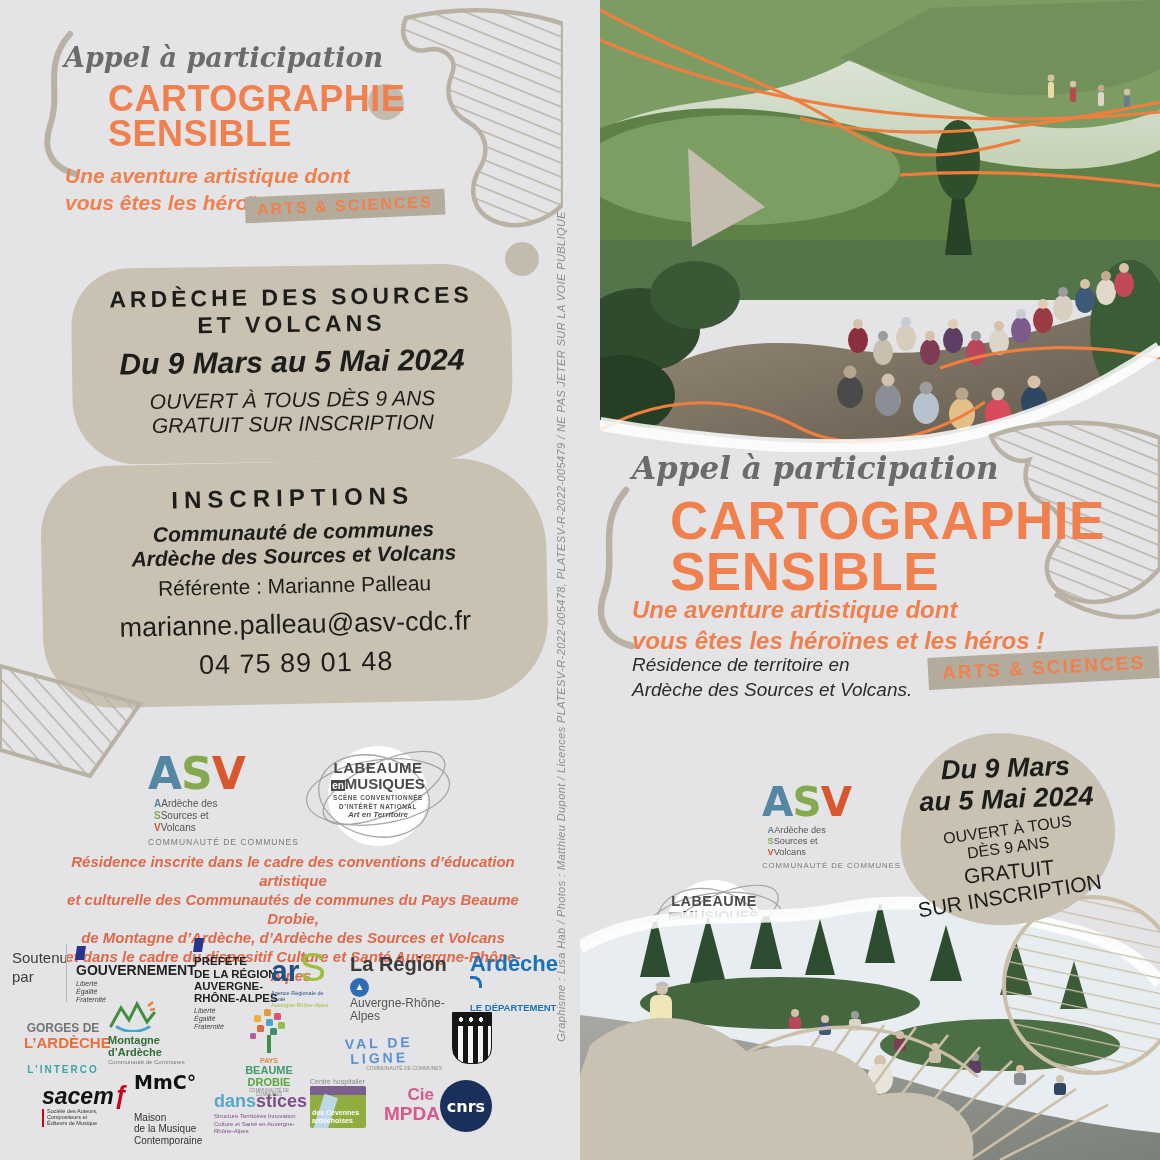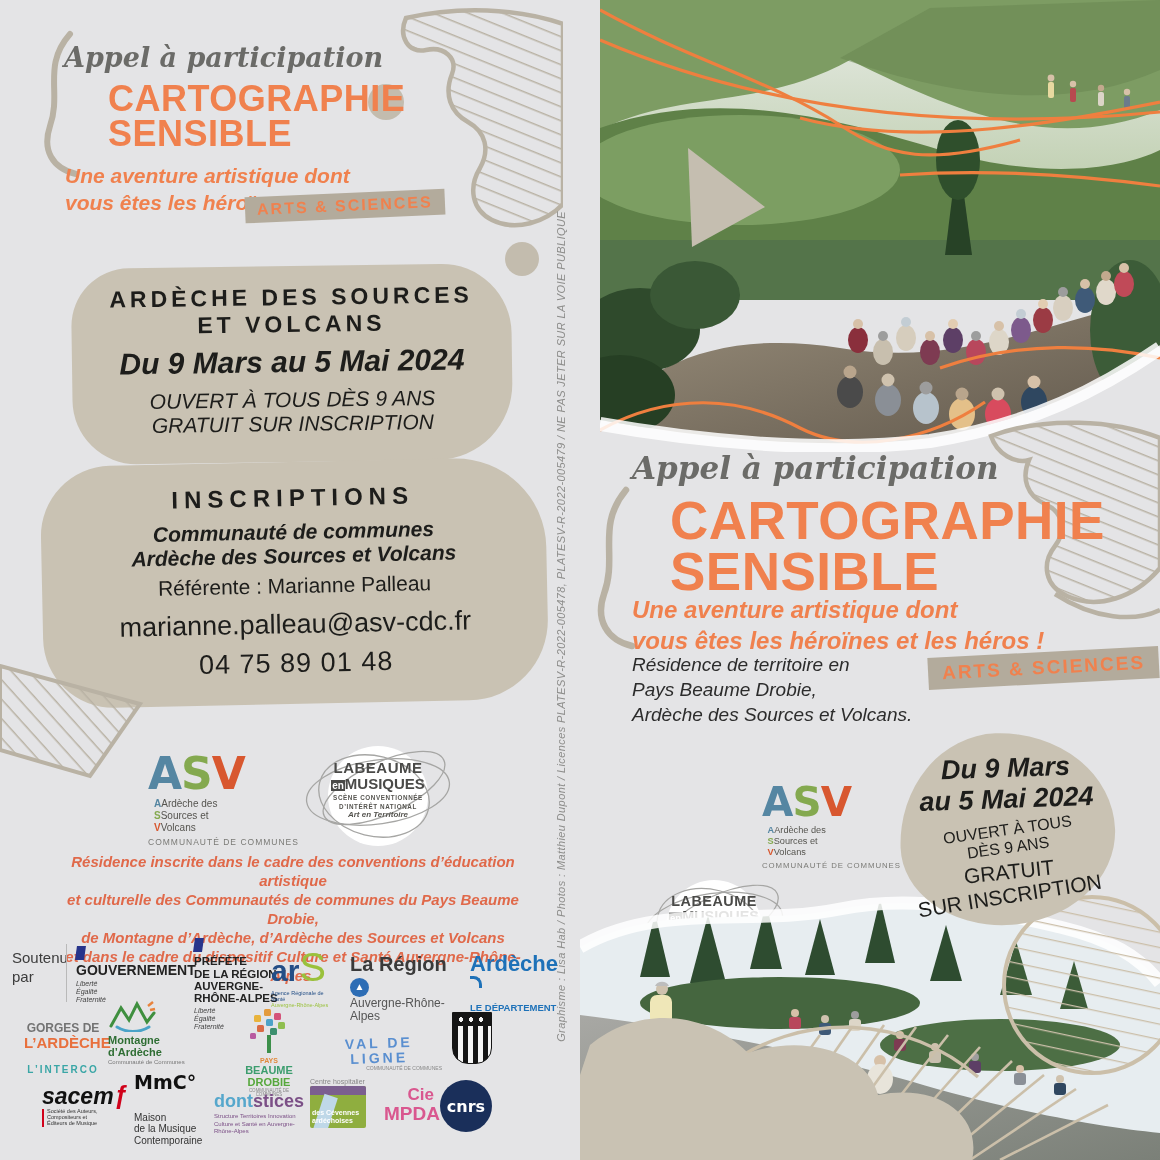--- a/index.html
+++ b/index.html
@@ -255,21 +255,21 @@
   </div>
   <div class="abs mini" style="left:134px;top:1072px;width:72px">
     <div style="font-size:19px;font-weight:900;font-family:'DejaVu Sans',sans-serif;color:#111">MmC°</div>
     <div style="font-size:10px;color:#333;line-height:11.5px;margin-top:19px">
       <div>Maison</div>
       <div>de la Musique</div>
       <div>Contemporaine</div>
     </div>
   </div>
   <div class="abs mini" style="left:214px;top:1092px;width:92px">
-    <div style="font-size:18px;font-weight:700"><span style="color:#56a7cc">dont</span><span style="color:#7b4f86">stices</span></div>
+    <div style="font-size:18px;font-weight:700"><span style="color:#56a7cc">dans</span><span style="color:#7b4f86">stices</span></div>
     <div style="font-size:6px;color:#7b4f86;line-height:7.5px;margin-top:2px">
       <div>Structure Territoires Innovation</div>
       <div>Culture et Santé en Auvergne-Rhône-Alpes</div>
     </div>
   </div>
   <div class="abs mini" style="left:310px;top:1078px;width:60px">
     <div style="font-size:7px;color:#888">Centre hospitalier</div>
     <div class="chx">
       <div class="t">
         <div>des Cévennes</div>
@@ -436,21 +436,20 @@
   <div class="abs big-title" style="left:626px;top:496px;font-size:53px">
     <div>CARTOGRAPHIE</div>
     <div>SENSIBLE</div>
   </div>
   <div class="abs sub-orange" style="left:632px;top:594px;font-size:24px;line-height:31px">
     <div>Une aventure artistique dont</div>
     <div>vous êtes les héroïnes et les héros !</div>
   </div>
   <div class="abs" style="left:632px;top:652px;font-size:19px;font-style:italic;line-height:25px;color:#2c2c2c">
     <div>Résidence de territoire en</div>
-    <div>Pays Beaume Drobie,</div>
     <div>Ardèche des Sources et Volcans.</div>
   </div>
   <div class="abs badge" style="left:928px;top:652px;font-size:19px;padding:5px 14px;transform:rotate(-3deg)">ARTS &amp; SCIENCES</div>
 
   <div class="abs lab" style="left:636px;top:772px;transform:scale(.96)">
     <div class="disc"></div>
     <svg class="abs" style="left:0;top:0" width="156" height="104">
       <ellipse cx="78" cy="48" rx="72" ry="32" fill="none" stroke="#a6a6a4" stroke-width="1.3" transform="rotate(-8 78 48)"></ellipse>
       <ellipse cx="74" cy="52" rx="56" ry="40" fill="none" stroke="#a6a6a4" stroke-width="1.3" transform="rotate(14 74 52)"></ellipse>
       <ellipse cx="84" cy="44" rx="66" ry="26" fill="none" stroke="#a6a6a4" stroke-width="1.3" transform="rotate(-25 84 44)"></ellipse>

